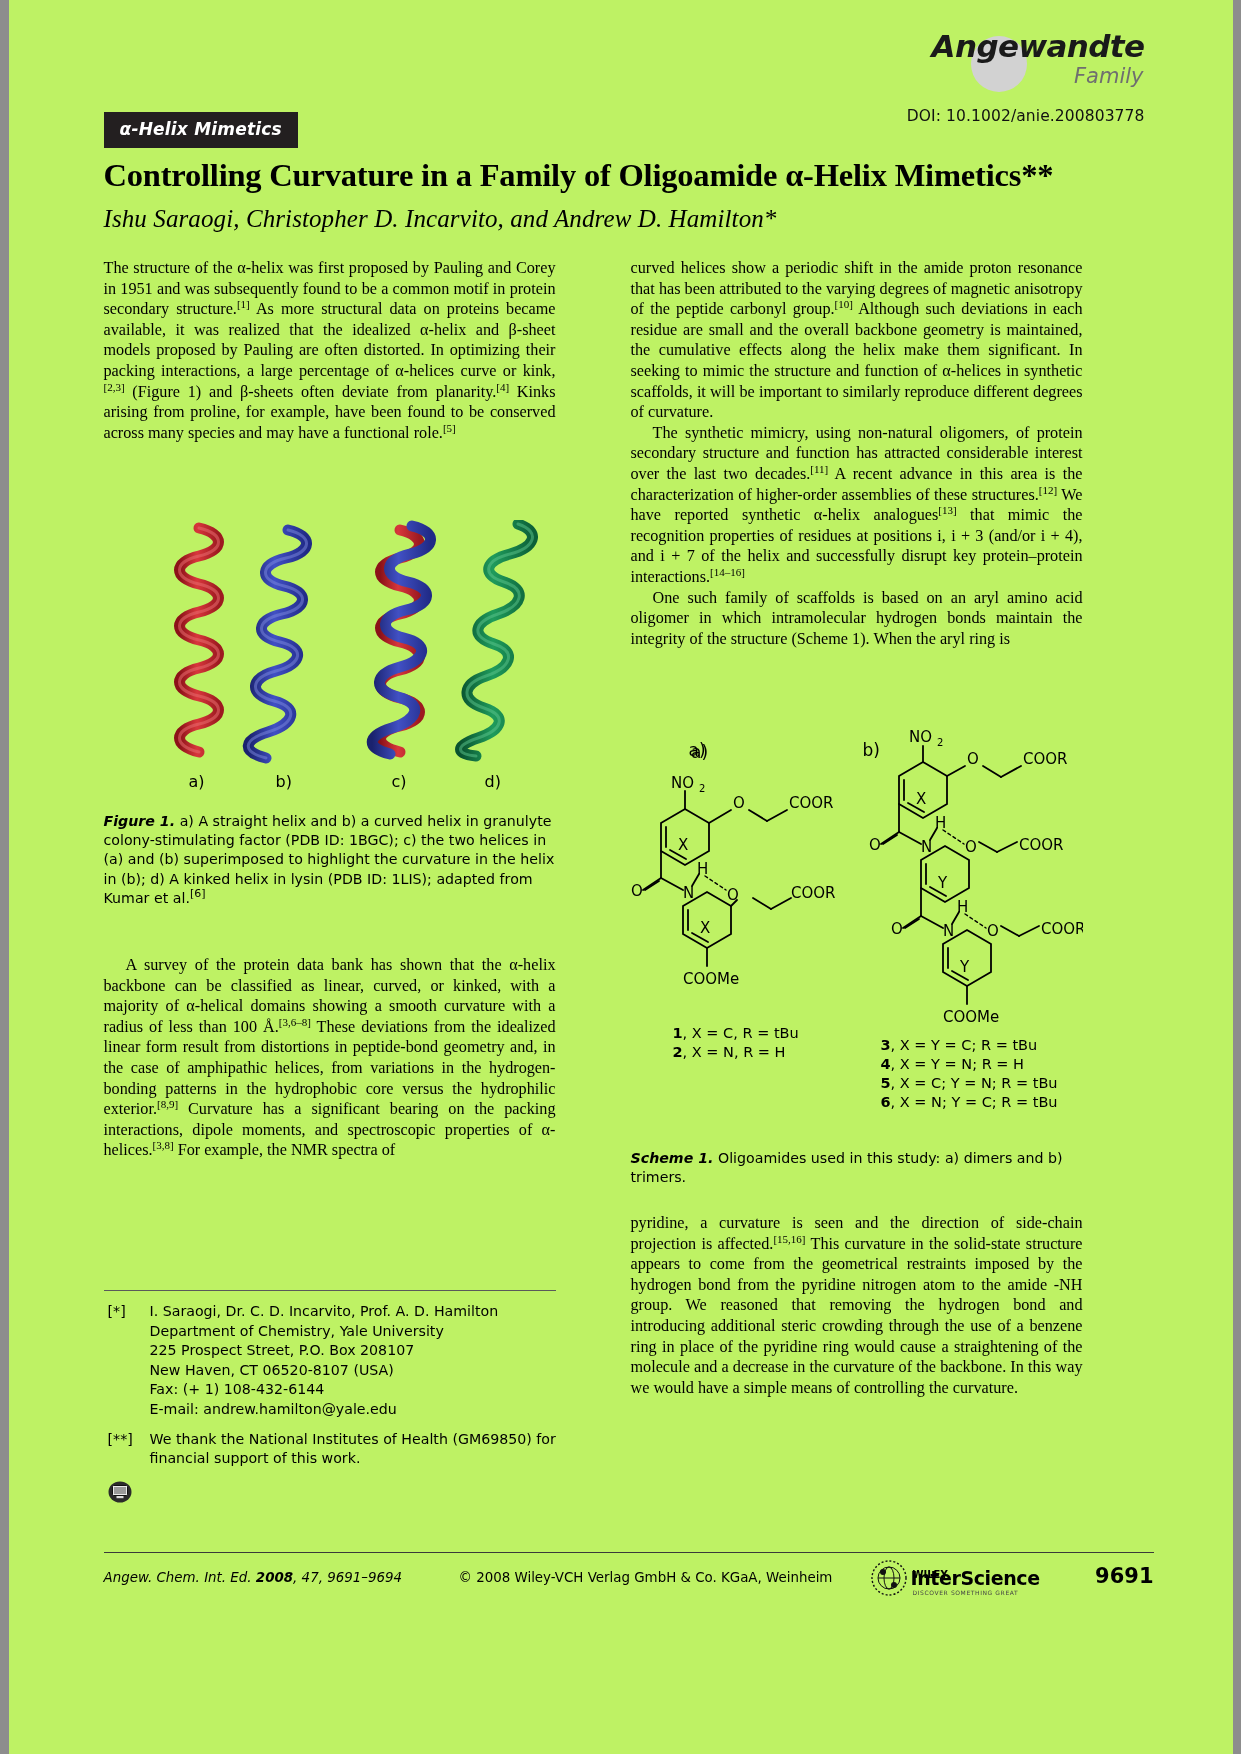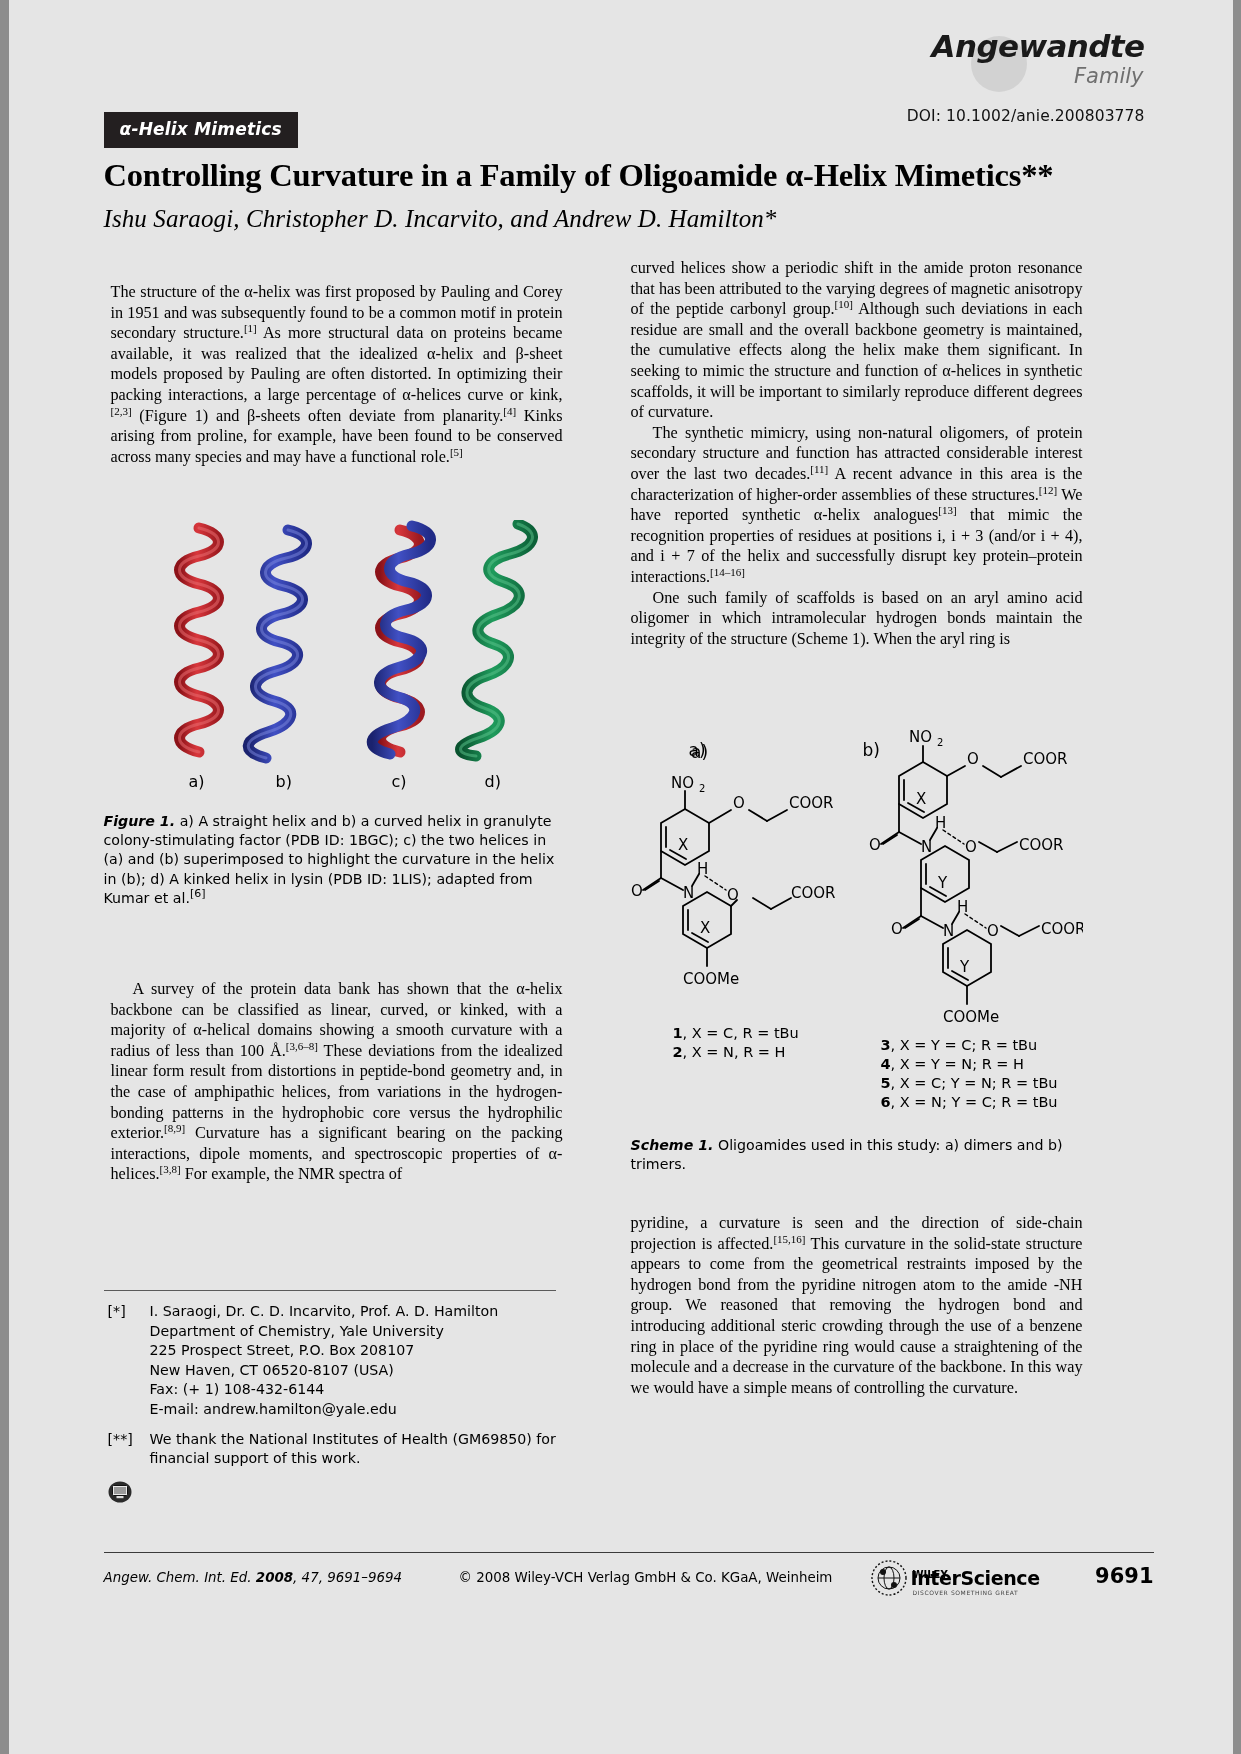--- a/index.html
+++ b/index.html
@@ -4,21 +4,21 @@
 <style>
   html, body {
     margin: 0;
     padding: 0;
     background: #8d8d8d;
   }
   .page {
     position: relative;
     width: 1224px;
     height: 1754px;
-    background: #e5e5e5;
+    background: #bef264;
     margin: 0 auto;
     overflow: hidden;
     font-family: "Liberation Serif", "DejaVu Serif", serif;
     color: #000;
   }
 
   
   .masthead {
     position: absolute;
     top: 28px;
@@ -107,21 +107,21 @@
   
   .col {
     position: absolute;
     width: 452px;
     font-size: 16.2px;
     line-height: 20.6px;
     text-align: justify;
     text-justify: inter-word;
     hyphens: auto;
   }
-  .col-left  { left: 102px; margin-top: 24px; }
+  .col-left  { left: 95px; }
   .col-right { left: 622px; }
 
   .col p { margin: 0; }
   .col p.ind { text-indent: 22px; }
 
   sup { font-size: 11px; vertical-align: super; line-height: 0; }
 
   
   .fig1 {
     position: absolute;
@@ -158,21 +158,21 @@
     left: 622px;
     top: 728px;
     width: 452px;
   }
   .scheme-stage { position: relative; width: 452px; height: 400px; }
   .scheme-stage svg { position: absolute; top: 0; left: 0; }
   .scheme-caption {
     font-family: "DejaVu Sans", sans-serif;
     font-size: 14.2px;
     line-height: 19px;
-    margin-top: 8px;
+    margin-top: 21px;
   }
   .scheme-caption b { font-style: italic; }
 
   
   .fn-rule {
     position: absolute;
     left: 95px;
     top: 1290px;
     width: 452px;
     height: 1px;

